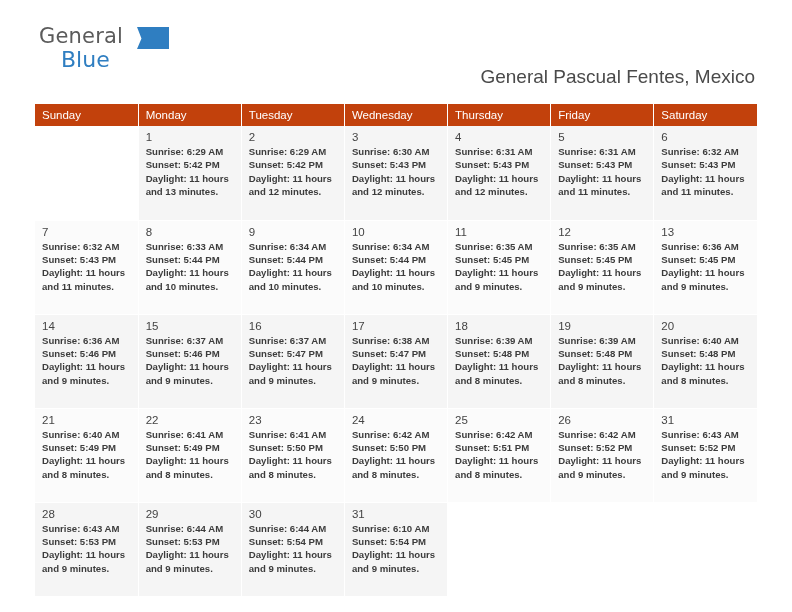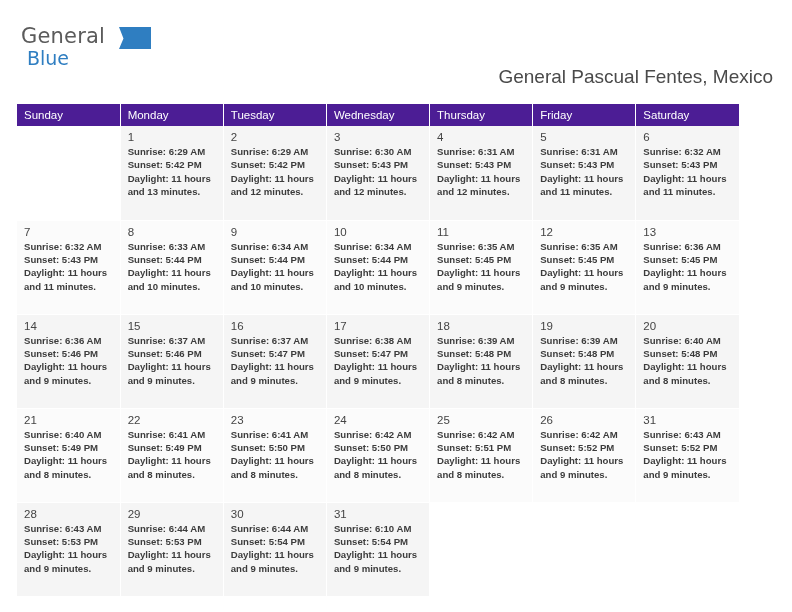--- a/index.html
+++ b/index.html
@@ -12,21 +12,21 @@
     background: #ffffff;
     font-family: "Liberation Sans", sans-serif;
     color: #333333;
     overflow: hidden;
   }
   .page {
     position: relative;
     width: 792px;
     height: 612px;
     box-sizing: border-box;
-    padding: 0 17px;
+    padding: 0 35px;
   }
   
   .header {
     position: relative;
     height: 72px;
     padding-top: 22px;
     box-sizing: border-box;
   }
   .logo {
     position: absolute;
@@ -37,24 +37,24 @@
     line-height: 1;
   }
   .logo-general {
     font-size: 21px;
     color: #5b5b5b;
     letter-spacing: 0.2px;
     font-family: "DejaVu Sans", sans-serif;
   }
   .logo-blue {
     display: block;
-    font-size: 19px;
+    font-size: 22px;
     color: #2f7ec1;
     margin-top: 2px;
-    margin-left: 6px;
+    margin-left: 22px;
     font-family: "DejaVu Sans", sans-serif;
   }
   .logo-flag {
     position: absolute;
     left: 98px;
     top: 1px;
     width: 32px;
     height: 22px;
     background: #2f7ec1;
     clip-path: polygon(0 0, 100% 0, 100% 100%, 0 100%, 14% 52%);
@@ -76,21 +76,21 @@
     color: #4a4a4a;
   }
   
   table.calendar {
     width: 722px;
     border-collapse: collapse;
     table-layout: fixed;
     margin-top: 32px;
   }
   table.calendar th {
-    background: #4c1d95;
+    background: #c2410c;
     color: #ffffff;
     font-size: 11.5px;
     font-weight: normal;
     text-align: left;
     padding: 5px 0 5px 7px;
     border-right: 1px solid #ffffff;
     height: 19px;
     box-sizing: border-box;
   }
   table.calendar th:last-child { border-right: none; }

